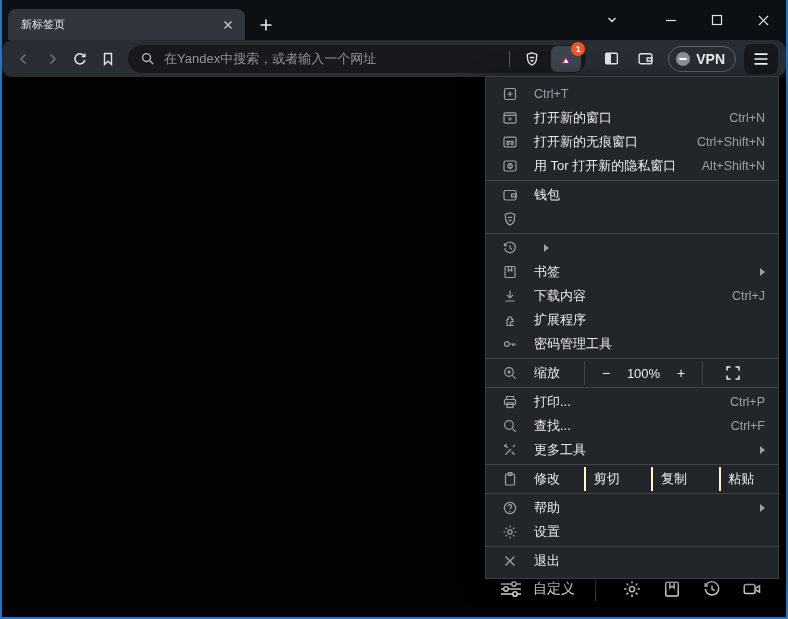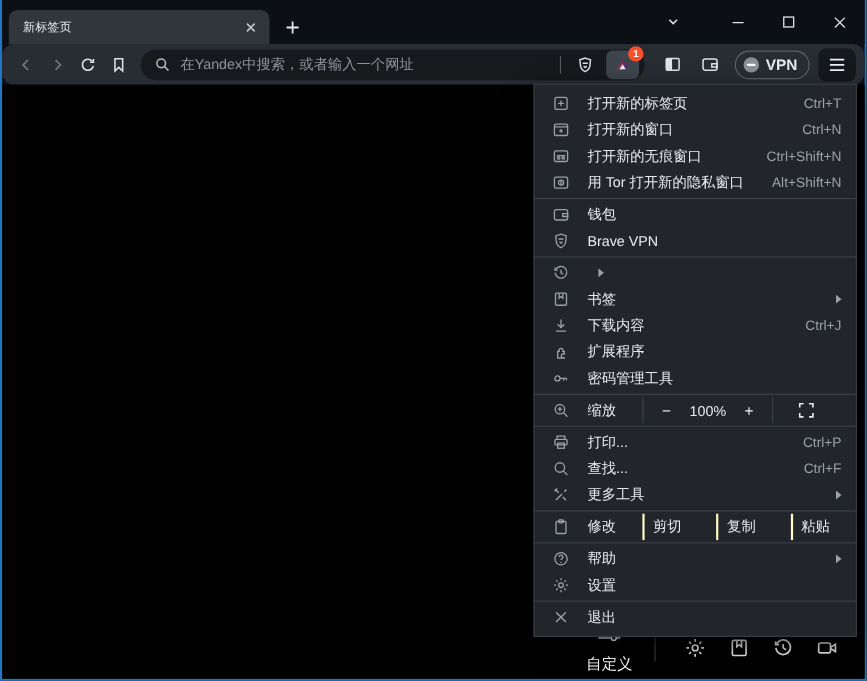--- a/index.html
+++ b/index.html
@@ -39,21 +39,21 @@
   .sidebar-btn, .wallet-btn { width:30px; height:28px; color:#dfe2e6; flex:none; margin-left:4px; }
   .vpn-pill { height:26px; border:1px solid #5f6368; border-radius:14px; display:flex; align-items:center;
     gap:6px; padding:0 10px 0 7px; margin-left:8px; color:#e8eaed; font-size:14px; font-weight:bold; flex:none; }
   .vpn-dot { width:14px; height:14px; border-radius:50%; background:#8b9096; position:relative; }
   .vpn-dot::after { content:""; position:absolute; left:3px; right:3px; top:6px; height:2px; background:#fff; border-radius:1px; }
   .menu-btn { width:34px; height:30px; background:#15181c; border-radius:7px; color:#f0f2f4; flex:none; margin-left:8px; }
 
   
   .page { position:absolute; top:77px; left:0; right:0; bottom:0; background:#020202; }
   .page-bar { position:absolute; right:14px; bottom:14px; height:28px; display:flex; align-items:center; }
-  .customize { display:flex; align-items:center; gap:11px; color:#f2f4f6; font-size:14px;flex-direction:column; }
+  .customize { display:flex; align-items:center; gap:11px; color:#f2f4f6; font-size:14px; }
   .pb-sep { width:1px; height:24px; background:#3c4146; margin:0 16px 0 20px; }
   .pb-icon { width:40px; height:28px; color:#e8eaed; }
 
   
   .menu { position:absolute; top:76px; right:7px; width:294px; background:#22262b;
     border:1px solid #3a3f45; box-shadow:0 6px 20px rgba(0,0,0,.65); padding:5px 0; z-index:9; }
   .mrow { height:24px; display:flex; align-items:center; padding:0 13px 0 16px; color:#e8eaed; font-size:13px; }
   .mi-icon { width:16px; height:16px; flex:none; margin-right:16px; color:#9aa0a6; display:flex; }
   .mi-label { flex:1; white-space:nowrap; overflow:hidden; }
   .mi-shortcut { color:#9aa0a6; font-size:12.5px; white-space:nowrap; }
@@ -228,21 +228,20 @@
 
   <div class="menu">
 
     <div class="mrow">
       <span class="mi-icon">
         <svg width="16" height="16" viewBox="0 0 16 16" stroke="currentColor" stroke-width="1.2" fill="none">
             <rect x="2.5" y="2.5" width="11" height="11" rx="1.8"></rect>
             <path d="M8 5.4v5.2M5.4 8h5.2"></path>
           </svg>
       </span>
-      <span class="mi-label">打开新的标签页</span>
       <span class="mi-shortcut">Ctrl+T</span>
     </div>
 
     <div class="mrow">
       <span class="mi-icon">
         <svg width="16" height="16" viewBox="0 0 16 16" stroke="currentColor" stroke-width="1.2" fill="none">
             <rect x="2" y="2.8" width="12" height="10.4" rx="1.4"></rect>
             <path d="M2 5.4h12M8 7.3v3.4M6.3 9h3.4"></path>
           </svg>
       </span>
@@ -287,21 +286,20 @@
       <span class="mi-label">钱包</span>
     </div>
 
     <div class="mrow">
       <span class="mi-icon">
         <svg width="16" height="16" viewBox="0 0 16 16" stroke="currentColor" stroke-width="1.2" fill="none">
             <path d="M8 1.8l4.8 1.6-.5 5.2c-.3 2.9-2.1 4.4-4.3 5.6-2.2-1.2-4-2.7-4.3-5.6l-.5-5.2z"></path>
             <path d="M5.8 6.3h4.4M6.6 8.8L8 10l1.4-1.2"></path>
           </svg>
       </span>
-      <span class="mi-label">Brave VPN</span>
     </div>
 
     <div class="msep"></div>
 
     <div class="mrow">
       <span class="mi-icon">
         <svg width="16" height="16" viewBox="0 0 16 16" stroke="currentColor" stroke-width="1.2" fill="none">
             <path d="M3.2 5.2A5.3 5.3 0 1 1 2.7 8"></path>
             <path d="M2.5 3.2v2.4h2.4"></path>
             <path d="M8 5.2V8l2.1 1.3"></path>

